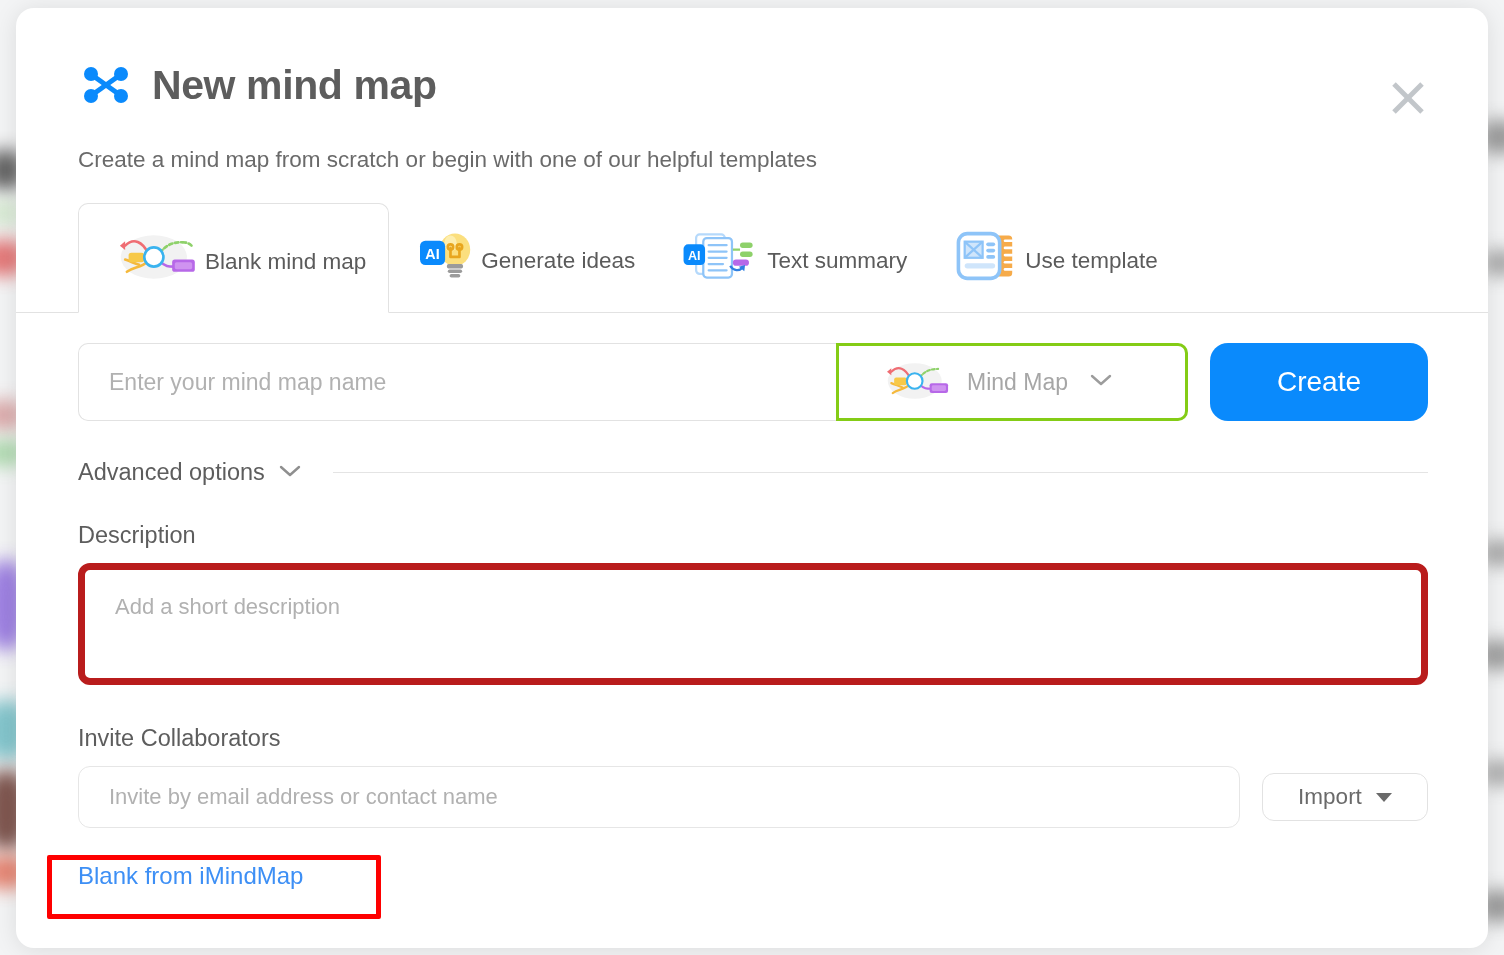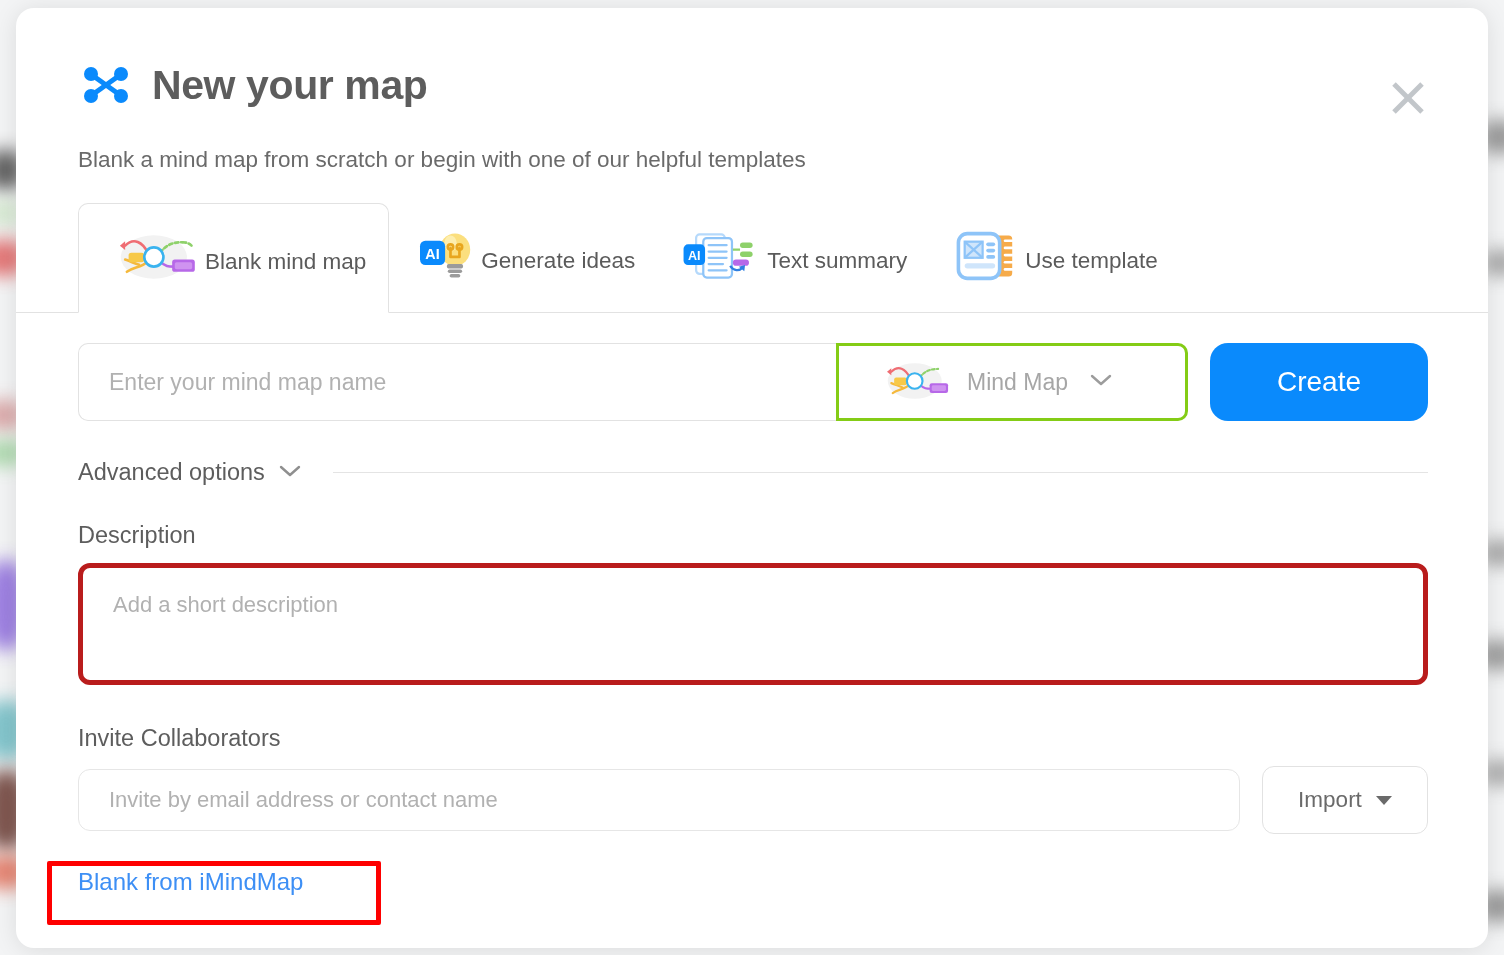--- a/index.html
+++ b/index.html
@@ -161,42 +161,42 @@
   }
 
   
   .field-label {
     padding: 36px 60px 0 62px;
     font-size: 23.5px; color: #5d5d5d;
   }
   .desc-wrap { padding: 14px 60px 0 62px; }
   .desc-input {
     width: 100%; height: 122px;
-    border: 5px solid #b91c1c; border-radius: 12px;
+    border: 7px solid #b91c1c; border-radius: 12px;
     padding: 24px 30px;
     font-size: 22px; color: #3c3c3c;
     font-family: "Liberation Sans", sans-serif;
     resize: none; outline: none;
   }
   .desc-input::placeholder { color: #b1b1b1; }
 
   
   .collab-row { display: flex; align-items: center; padding: 14px 60px 0 62px; }
   .collab-input {
     flex: 1 1 auto; height: 62px;
     border: 1px solid #e6e6e6; border-radius: 12px;
     padding: 0 30px;
     font-size: 22px; color: #3c3c3c;
     font-family: "Liberation Sans", sans-serif;
     outline: none;
   }
   .collab-input::placeholder { color: #b1b1b1; }
   .import-btn {
     margin-left: 22px; flex: none;
-    height: 68px; min-width: 166px;
+    height: 48px; min-width: 166px;
     border: 1px solid #e2e2e2; border-radius: 12px;
     background: #fff;
     display: flex; align-items: center; justify-content: center;
     cursor: pointer;
   }
   .import-btn .imp-label { font-size: 22.5px; color: #6a6a6a; }
   .import-btn .caret {
     margin-left: 14px;
     width: 0; height: 0;
     border-left: 8px solid transparent;
@@ -250,30 +250,30 @@
     <span class="brand-icon">
       <svg viewBox="0 0 56 46" width="56" height="46">
         <line x1="14" y1="13" x2="42" y2="33" stroke="#0a8afc" stroke-width="5"></line>
         <line x1="42" y1="13" x2="14" y2="33" stroke="#0a8afc" stroke-width="5"></line>
         <circle cx="13" cy="12" r="7" fill="#0a8afc"></circle>
         <circle cx="43" cy="12" r="7" fill="#0a8afc"></circle>
         <circle cx="13" cy="34" r="7" fill="#0a8afc"></circle>
         <circle cx="43" cy="34" r="7" fill="#0a8afc"></circle>
       </svg>
     </span>
-    <div class="modal-title">New your map</div>
+    <div class="modal-title">New mind map</div>
     <div class="close-btn">
       <svg viewBox="0 0 40 40" width="40" height="40">
         <line x1="6" y1="6" x2="34" y2="34" stroke="#c2c6ca" stroke-width="5" stroke-linecap="butt"></line>
         <line x1="34" y1="6" x2="6" y2="34" stroke="#c2c6ca" stroke-width="5" stroke-linecap="butt"></line>
       </svg>
     </div>
   </div>
 
-  <div class="modal-subtitle">Blank a mind map from scratch or begin with one of our helpful templates</div>
+  <div class="modal-subtitle">Create a mind map from scratch or begin with one of our helpful templates</div>
 
   <div class="tabbar">
 
     <div class="tab active">
       <span class="tab-icon">
         <svg viewBox="0 0 104 62" width="104" height="54">
           <ellipse cx="53" cy="31" rx="38" ry="25" fill="#f2f2f2"></ellipse>
           <path d="M20 18 C30 8 40 14 46 26" stroke="#ef6d73" stroke-width="3" fill="none" stroke-linecap="round"></path>
           <polygon points="20,13 20,23 14,18" fill="#ef6d73"></polygon>
           <path d="M60 26 C68 16 76 14 86 14" stroke="#8ed16a" stroke-width="3" fill="none" stroke-linecap="round" stroke-dasharray="4 3"></path>

